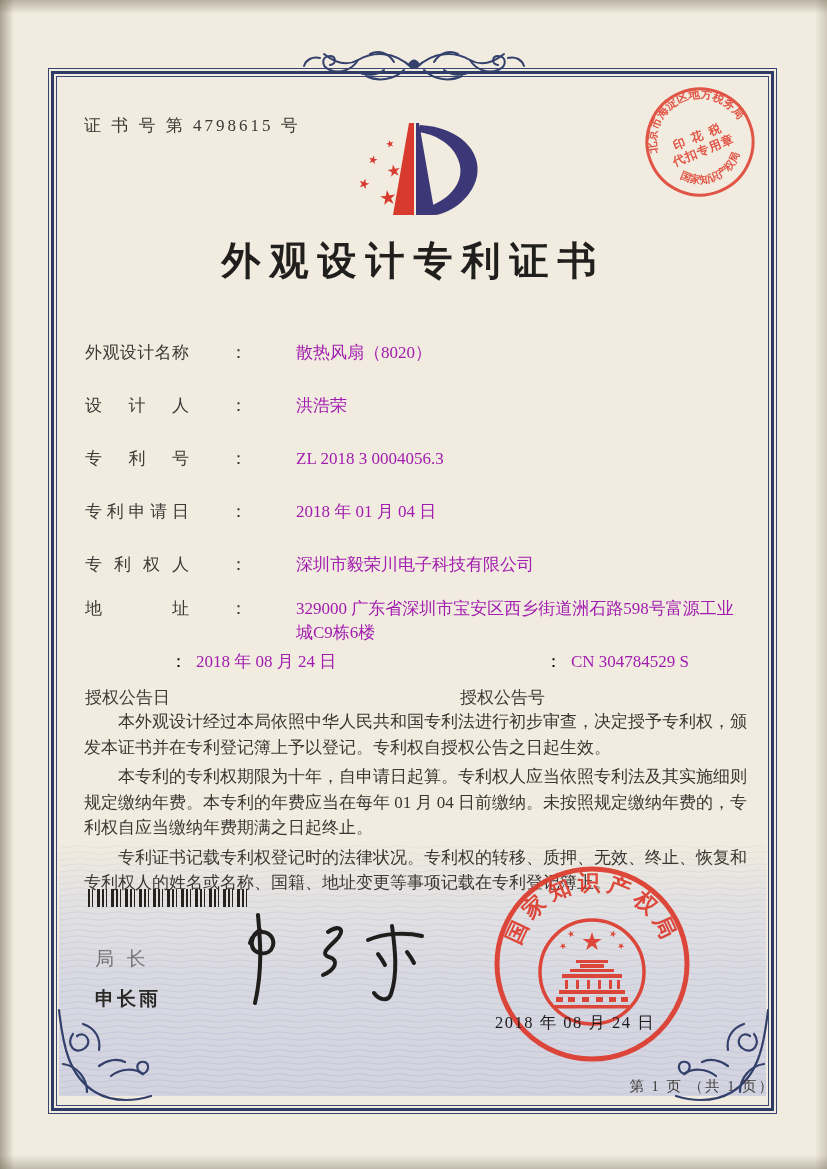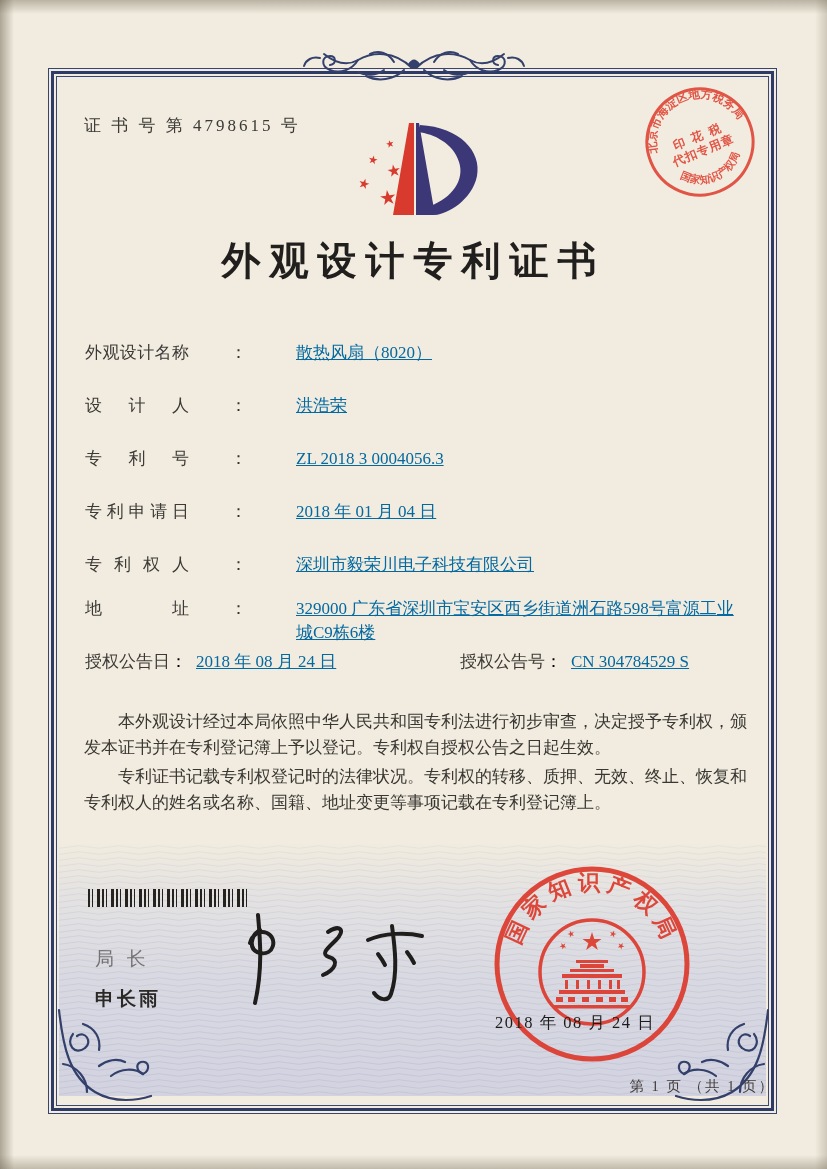--- a/index.html
+++ b/index.html
@@ -19,27 +19,27 @@
   .frame-mid{position:absolute;left:2px;top:2px;right:2px;bottom:2px;border:3.5px solid #2e3b66;}
   .frame-in{position:absolute;left:2px;top:2px;right:2px;bottom:2px;border:1px solid #3a4773;}
 
   .certno{position:absolute;left:84px;top:114px;font-size:17px;letter-spacing:3px;color:#3b3835;}
   .title{position:absolute;left:60px;top:234px;width:707px;text-align:center;
          font-size:39px;font-weight:700;letter-spacing:9px;color:#211f1d;}
 
   .field-row{position:absolute;left:85px;font-size:17px;color:#36332f;display:flex;align-items:flex-start;line-height:24px;gap:40px;}
   .flabel{display:inline-block;width:104px;text-align:justify;text-align-last:justify;color:#3c3936;}
   .fcolon{display:inline-block;margin-left:1px;}
-  .fvalue{display:inline-block;margin-left:9px;color:#0369a1;text-decoration:underline;}
+  .fvalue{display:inline-block;margin-left:9px;color:#a21caf;}
   .fvalue.wrap{max-width:438px;}
   .row-0{top:341px}.row-1{top:394px}.row-2{top:447px}.row-3{top:500px}.row-4{top:553px}.row-5{top:597px}
   .grant-row{position:absolute;left:85px;top:650px;width:690px;height:26px;font-size:17px;line-height:24px;}
   .grant-a{position:absolute;left:0;top:0;display:flex;}
   .grant-b{position:absolute;left:375px;top:0;display:flex;}
-  .glabel{color:#3c3936;}
+  .glabel{color:#3c3936;margin-top:36px;}
 
   .paras{position:absolute;left:84px;top:688px;width:664px;font-size:17px;line-height:25.5px;color:#3a3733;margin-top:21px;}
   .paras p{margin:0 0 4px 0;text-indent:2em;}
 
   .waves-wrap{position:absolute;left:59px;top:843px;width:707px;height:253px;overflow:hidden;}
   .waves-bg{position:absolute;left:0;top:0;width:100%;height:100%;
             background:linear-gradient(180deg,rgba(214,216,229,0) 0%,rgba(211,213,228,.45) 22%,rgba(206,208,226,.7) 55%,rgba(203,205,224,.8) 100%);}
 
   .barcode{position:absolute;left:88px;top:889px;width:162px;height:18px;
            background:repeating-linear-gradient(90deg,#26231f 0 2px,rgba(0,0,0,0) 2px 4px,#26231f 4px 5px,rgba(0,0,0,0) 5px 9px,#26231f 9px 12px,rgba(0,0,0,0) 12px 14px);}
@@ -238,20 +238,21 @@
     </div>
     <div class="grant-b">
       <span class="glabel">授权公告号</span>
         <span>：</span>
       <span class="fvalue">CN 304784529 S</span>
     </div>
   </div>
 
   <div class="paras">
     <p>本外观设计经过本局依照中华人民共和国专利法进行初步审查，决定授予专利权，颁发本证书并在专利登记簿上予以登记。专利权自授权公告之日起生效。</p>
+    <p>本专利的专利权期限为十年，自申请日起算。专利权人应当依照专利法及其实施细则规定缴纳年费。本专利的年费应当在每年 01 月 04 日前缴纳。未按照规定缴纳年费的，专利权自应当缴纳年费期满之日起终止。</p>
     <p>专利证书记载专利权登记时的法律状况。专利权的转移、质押、无效、终止、恢复和专利权人的姓名或名称、国籍、地址变更等事项记载在专利登记簿上。</p>
   </div>
 
   <div class="barcode"></div>
 
   <div class="director-title">局 长</div>
   <div class="director-name">申长雨</div>
 
   <svg class="sig-svg" width="215" height="100" viewBox="0 0 215 100">
     <g stroke="#1f1e1c" stroke-width="4" fill="none" stroke-linecap="round" stroke-linejoin="round">

